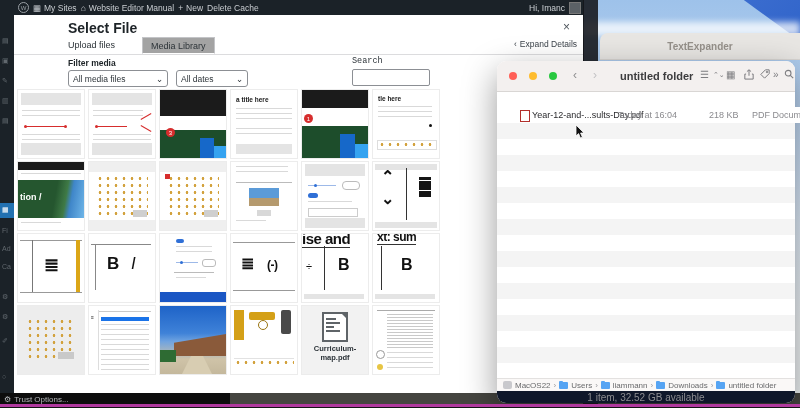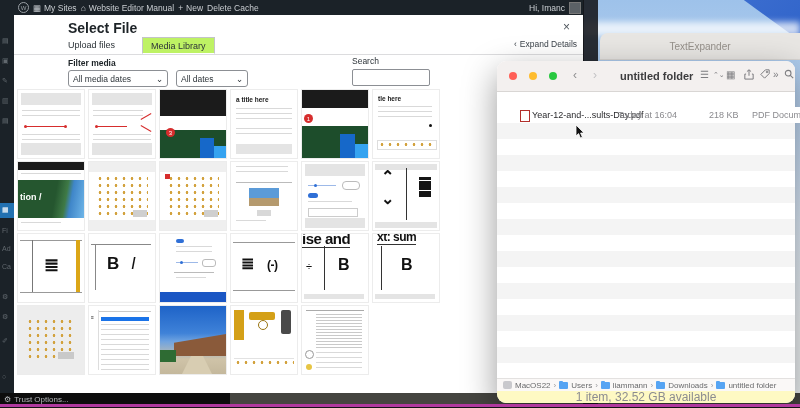--- a/index.html
+++ b/index.html
@@ -9,21 +9,21 @@
 
   
   #desktop{left:584px;top:0;width:216px;height:408px;
     background:linear-gradient(180deg,#9ec2ea 0%,#bcd4ef 30%,#dde9f6 55%,#eef2f4 80%);}
   #wedge{left:0;top:0;width:216px;height:60px;
     background:linear-gradient(135deg,#4a79d6,#2f63c9);
     clip-path:polygon(74% 0,100% 0,100% 68%);}
   #cloud{left:0;top:22px;width:216px;height:14px;background:rgba(255,255,255,.75);filter:blur(3px);}
   #te-bar{left:600px;top:33px;width:200px;height:26px;background:#e8e6e3;
     border-radius:8px 0 0 0;border-bottom:1px solid #d8d5d2;display:flex;align-items:center;justify-content:center;
-    font-size:10px;color:#95908a;font-weight:normal;}
+    font-size:10px;color:#95908a;font-weight:bold;}
 
   
   #admin-bar{left:0;top:0;width:584px;height:15px;background:#1b2228;color:#c9cdd1;
     display:flex;align-items:center;font-size:8.5px;gap:4px;padding:0;z-index:2;}
   #admin-bar .it{display:flex;align-items:center;gap:3px;white-space:nowrap;}
   #wp-logo{width:9px;height:9px;border:1px solid #9aa0a5;border-radius:50%;
     font-size:6px;display:flex;align-items:center;justify-content:center;color:#9aa0a5;margin-left:18px;}
   #admin-right{margin-left:auto;display:flex;align-items:center;gap:4px;padding-right:3px;}
   #avatar{width:10px;height:10px;background:#5b6166;border:1px solid #777;}
   #side-rail{left:0;top:15px;width:14px;height:393px;background:#1b2228;z-index:2;color:#61686e;}
@@ -38,27 +38,27 @@
   #purple-line{left:0;top:404px;width:800px;height:3px;background:#b0399e;z-index:4;}
   #bottom-edge{left:0;top:407px;width:800px;height:1px;background:#141414;z-index:4;}
 
   
   #modal{left:14px;top:15px;width:569px;height:378px;background:#fff;z-index:2;}
   #modal-title{left:54px;top:5px;font-size:14px;font-weight:bold;color:#1d2327;}
   #modal-close{left:549px;top:5px;font-size:12px;color:#50575e;cursor:pointer;}
   #tabs{left:0;top:22px;width:569px;height:17px;border-bottom:1px solid #dcdcde;}
   .tab{position:absolute;top:0;height:16px;font-size:9px;color:#2c3338;display:flex;align-items:center;padding:0 8px;}
   #tab-upload{left:46px;}
-  #tab-library{left:128px;background:#bef264;border:1px solid #c3c4c7;border-bottom:1px solid #fff;height:17px;box-sizing:border-box;}
+  #tab-library{left:128px;background:#a3a3a3;border:1px solid #c3c4c7;border-bottom:1px solid #fff;height:17px;box-sizing:border-box;}
   #expand{left:500px;top:24px;font-size:8.5px;color:#3c434a;display:flex;gap:3px;align-items:center;}
   #filter-label{left:54px;top:43px;font-size:8.5px;font-weight:bold;color:#1d2327;}
   .select{position:absolute;top:55px;height:17px;border:1px solid #8c8f94;border-radius:3px;background:#fff;
     font-size:8.5px;color:#2c3338;display:flex;align-items:center;justify-content:space-between;
     padding:0 4px;box-sizing:border-box;}
-  #search-label{left:338px;top:41px;font-size:8.5px;color:#2c3338;}
+  #search-label{left:338px;top:41px;font-size:8.5px;color:#2c3338;font-family:Liberation Mono, monospace;}
   #search-input{position:absolute;left:338px;top:54px;width:78px;height:17px;border:1px solid #8c8f94;
     border-radius:2px;box-sizing:border-box;font-size:9px;padding:0 3px;}
 
   
   #grid{left:4px;top:75px;display:grid;grid-template-columns:repeat(6,66px);grid-auto-rows:68px;gap:4px 5px;}
   .cell{position:relative;background:#fff;outline:1px solid #ececec;overflow:hidden;cursor:pointer;}
   .lines{background:repeating-linear-gradient(180deg,#d9d9d9 0 1px,transparent 1px 5px);}
   .dotgrid{background-image:radial-gradient(circle,#d2a13c 1.1px,rgba(0,0,0,0) 1.6px);background-size:8px 7px;}
   .gbar{position:absolute;background:#e4e4e4;}
   .dark{background:#1b1b1b;}
@@ -94,23 +94,23 @@
   #f-header{position:absolute;left:0;top:30px;width:298px;height:16px;border-bottom:1px solid #e7e5e4;
     color:#96969a;font-size:8.5px;}
   #f-rows{position:absolute;left:0;top:46px;width:298px;height:271px;
     background:repeating-linear-gradient(180deg,#fff 0 16px,#f4f4f4 16px 32px);}
   #f-file{position:absolute;left:0;top:0;width:348px;height:16px;background:#fff;color:#2b2b2e;}
   #f-file .sub{color:#8a8a8e;margin-left:8px;}
   #mini-pdf{position:absolute;left:23px;top:3px;width:8px;height:10px;background:#fff;border:1px solid #b2302c;}
   #f-pathbar{position:absolute;left:0;top:317px;width:298px;height:13px;border-top:1px solid #e3e1e0;
     background:#faf8f7;display:flex;align-items:center;gap:3px;padding-left:6px;box-sizing:border-box;
     color:#696a6c;font-size:8px;white-space:nowrap;overflow:hidden;}
-  #f-status{position:absolute;left:0;top:330px;width:298px;height:12px;background:#fef9c3;
+  #f-status{position:absolute;left:0;top:330px;width:298px;height:12px;background:#0f172a;
     border-radius:0 0 9px 9px;display:flex;align-items:center;justify-content:center;
-    color:#8c8c90;font-size:12px;}
+    color:#8c8c90;font-size:10px;}
   .folder{width:9px;height:7px;background:#56a4f3;border-radius:1px;position:relative;flex:none;}
   .folder:before{content:"";position:absolute;left:0;top:-1px;width:4px;height:2px;background:#56a4f3;border-radius:1px 1px 0 0;}
   .disk{width:9px;height:8px;background:#c9c9cd;border-radius:2px;flex:none;}
   .psep{color:#9a9a9e;}
 
   #cursor{left:575px;top:124px;z-index:9;pointer-events:none;}
 </style>
 </head>
 <body>
 
@@ -179,21 +179,21 @@
     <span class="tab" id="tab-upload">Upload files</span>
     <span class="tab" id="tab-library">Media Library</span>
   </div>
   <div id="expand" class="abs">
     <span>‹</span>
     <span>Expand Details</span>
   </div>
 
   <div id="filter-label" class="abs">Filter media</div>
   <div class="select" style="left:54px;width:100px">
-    <span>All media dates</span>
+    <span>All media files</span>
     <span>⌄</span>
   </div>
   <div class="select" style="left:162px;width:72px">
     <span>All dates</span>
     <span>⌄</span>
   </div>
   <div id="search-label" class="abs">Search</div>
   <input id="search-input" value="" style="">
 
   <div id="grid" class="abs">
@@ -373,20 +373,32 @@
     </div>
 
     <div class="cell">
       <div class="abs" style="left:3px;top:4px;width:10px;height:30px;background:#d4a017"></div>
       <div class="abs" style="left:18px;top:6px;width:26px;height:8px;background:#d4a017;border-radius:2px"></div>
       <div class="abs" style="left:27px;top:14px;width:8px;height:8px;border:1px solid #9a7511;border-radius:50%;background:#fff"></div>
       <div class="abs" style="left:50px;top:4px;width:10px;height:24px;background:#4a4a4a;border-radius:2px"></div>
       <div class="abs dotgrid" style="left:3px;top:52px;width:60px;height:9px;border-top:1px solid #e2e2e2"></div>
     </div>
 
+    <div class="cell" style="background:#f2f2f2">
+      <div class="docicon" style="margin:6px auto 2px">
+        <div class="dl" style="top:4px;width:10px"></div>
+        <div class="dl" style="top:8px;width:14px"></div>
+        <div class="dl" style="top:12px;width:8px"></div>
+        <div class="dl" style="top:16px;width:14px"></div>
+      </div>
+      <div style="text-align:center;font-size:7.5px;font-weight:bold;color:#2c3338;line-height:9px">
+        <div>Curriculum-</div>
+        <div>map.pdf</div>
+      </div>
+    </div>
 
     <div class="cell">
       <div class="hline" style="left:4px;top:4px;width:58px;background:#aaa"></div>
       <div class="abs lines" style="left:14px;top:8px;width:46px;height:34px;background-size:100% 3px;background:repeating-linear-gradient(180deg,#c9c9c9 0 1px,transparent 1px 3px)"></div>
       <div class="abs" style="left:3px;top:44px;width:7px;height:7px;border:1px solid #999;border-radius:50%;font-size:5px;text-align:center;color:#666"></div>
       <div class="abs lines" style="left:14px;top:46px;width:46px;height:16px"></div>
       <div class="abs" style="left:4px;top:58px;width:6px;height:6px;background:#e7c544;border-radius:50%"></div>
     </div>
   </div>
 </div>

